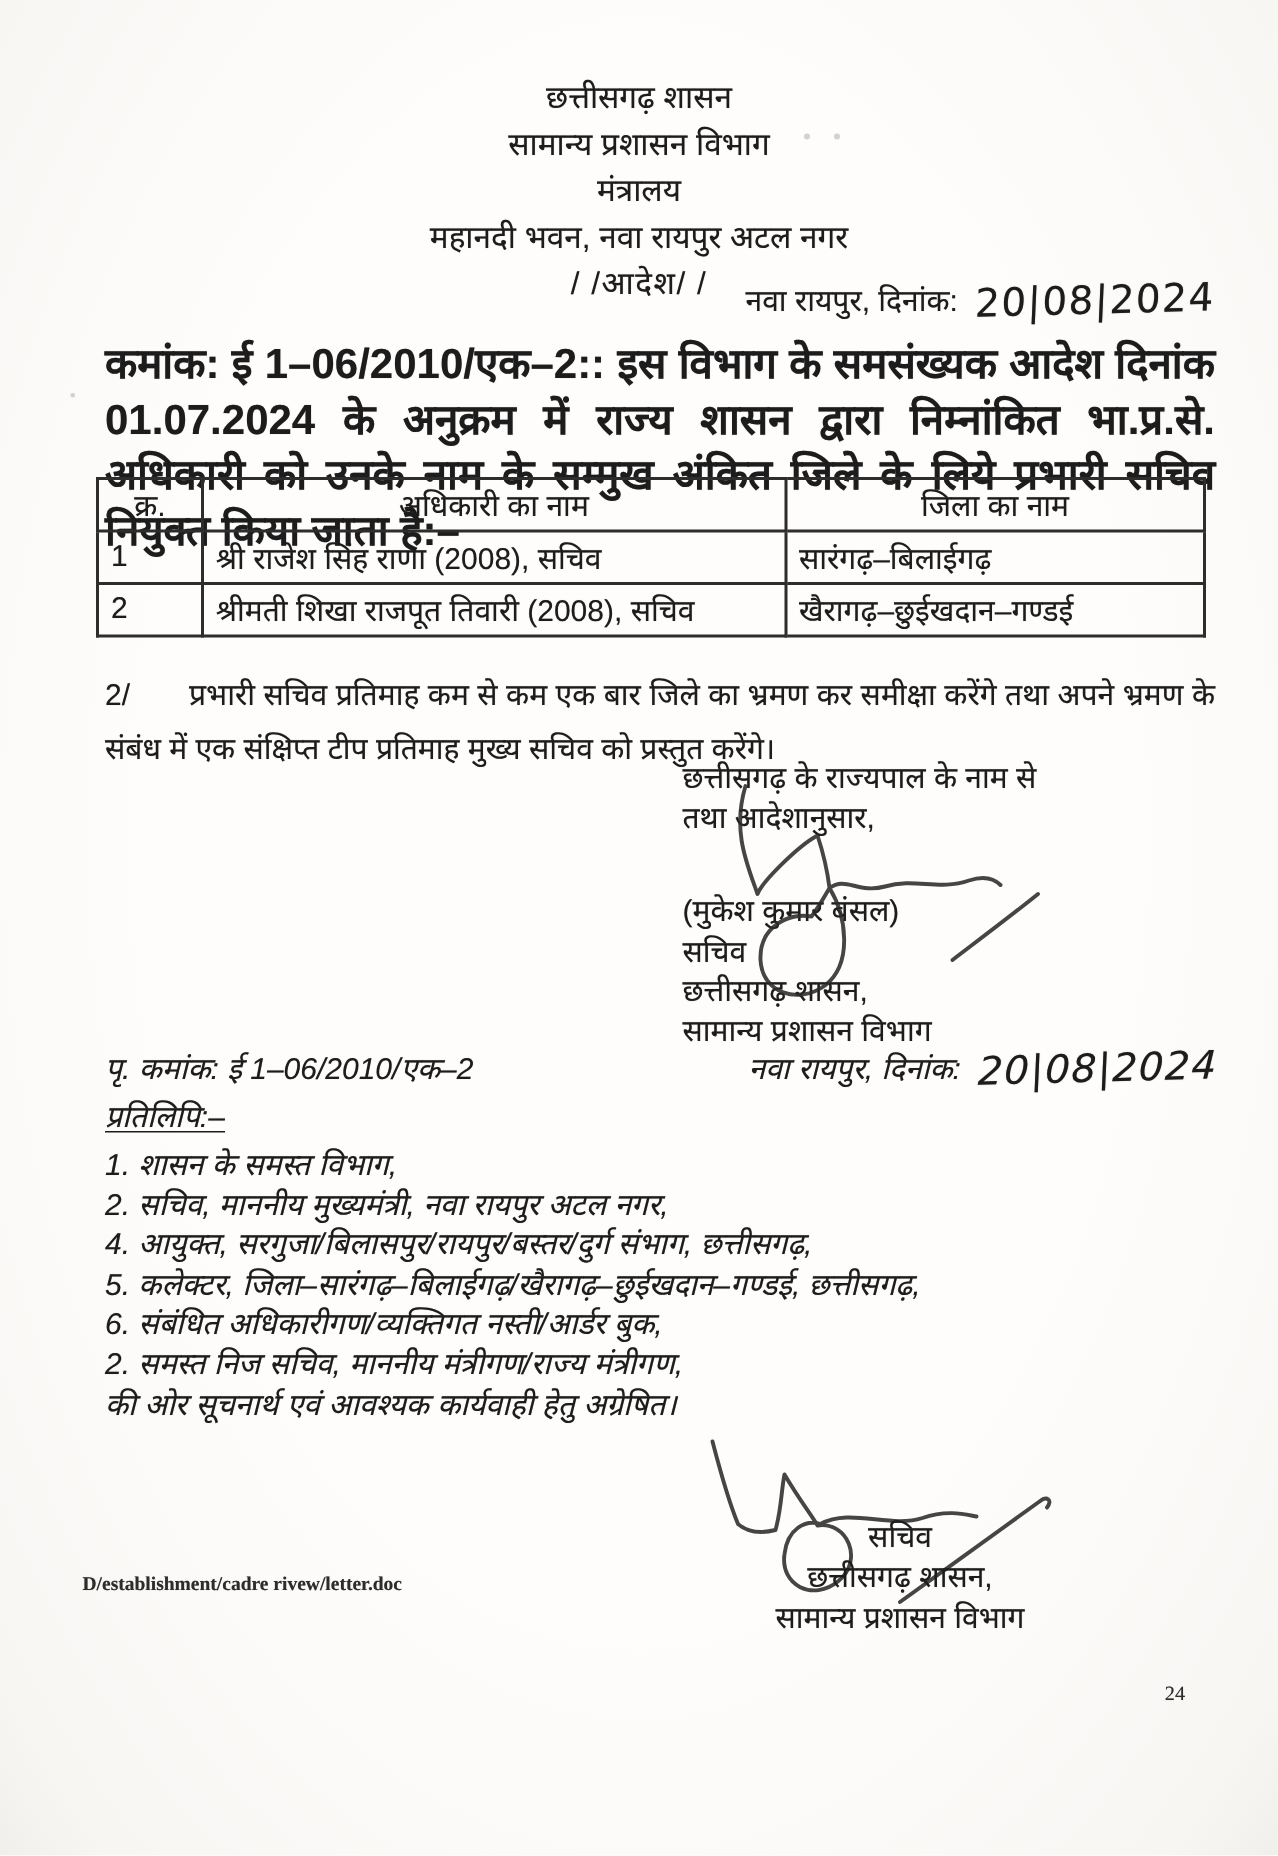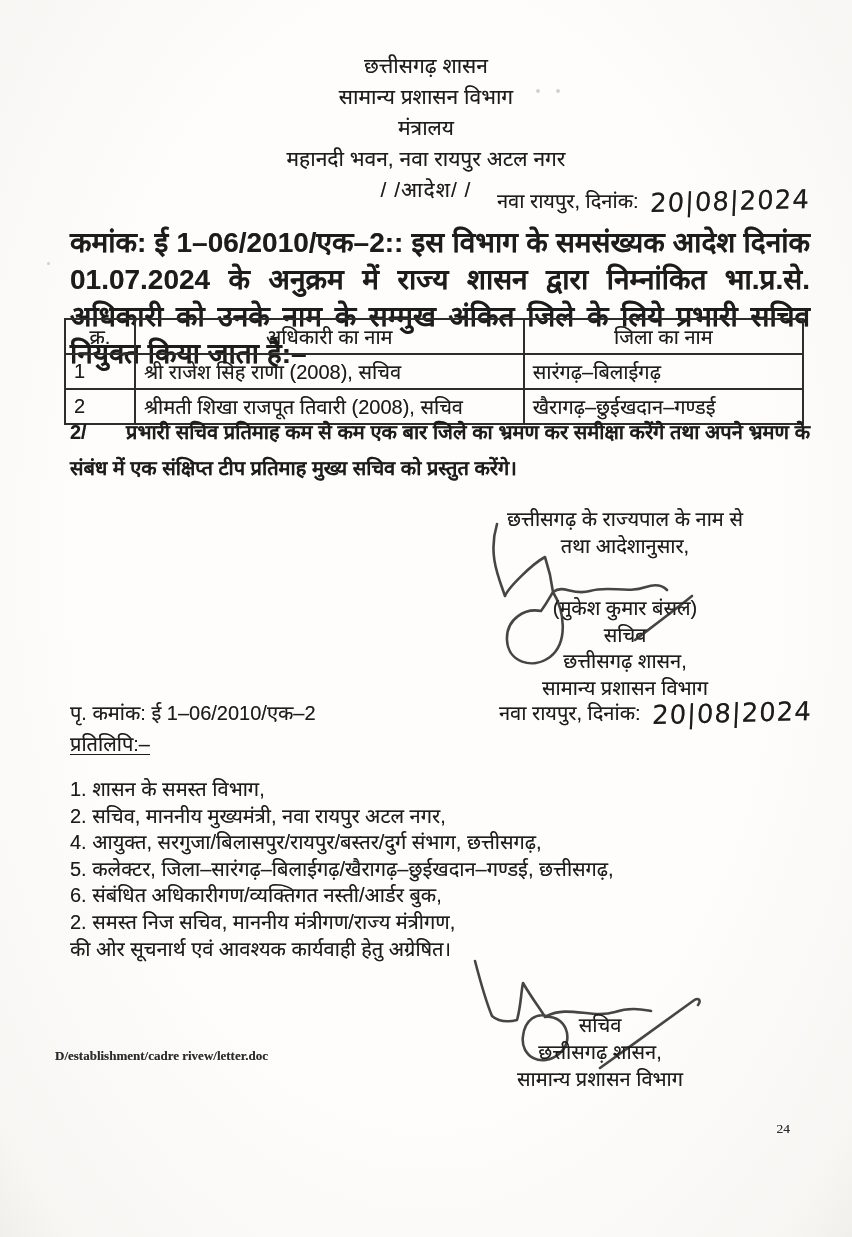--- a/index.html
+++ b/index.html
@@ -68,67 +68,66 @@
   }
   table.officers th { text-align: center; height: 35px; }
   table.officers td { height: 34px; text-align: left; }
   td.c-sno { text-align: left; padding-left: 12px; }
   .col-sno { width: 70px; }
   .col-name { width: 390px; }
   .col-district { width: 280px; }
 
   .para2 {
     position: absolute;
-    top: 414px; left: 70px; width: 740px;
+    top: 446px; left: 70px; width: 740px;
     font-size: 20px;
     line-height: 36px;
     text-align: justify;
-    font-weight: bold;
   }
   .para2 .prefix { display: inline-block; width: 56px; }
 
   .sig-block-1 {
     position: absolute;
     top: 506px; left: 455px; width: 340px;
-    text-align: center;
     font-size: 20px;
     line-height: 26.5px;
   }
   .sig-block-1 .sig-name { margin-top: 36px; }
 
   .sig-svg { position: absolute; pointer-events: none; }
   .sig-svg path {
     fill: none;
     stroke: #2b2b2b;
     stroke-width: 2.6;
     stroke-linecap: round;
     stroke-linejoin: round;
     opacity: 0.88;
   }
 
   .endorsement {
     position: absolute;
     top: 698px; left: 70px; width: 742px;
     font-size: 20px;
+    font-style: italic;
   }
   .ref-row {
     display: flex;
     justify-content: space-between;
     align-items: baseline;
     height: 30px;
     white-space: nowrap;
   }
   .copies-label {
     display: inline-block;
     border-bottom: 1.6px solid #1c1c1c;
     padding-bottom: 1px;
     margin-top: 2px;
     height: 25px;
   }
-  .copies-list { margin-top: 20px; line-height: 26.6px; }
+  .copies-list { margin-top: 7px; line-height: 26.6px; }
 
   .sig-block-2 {
     position: absolute;
     top: 1012px; left: 440px; width: 320px;
     text-align: center;
     font-size: 20px;
     line-height: 27px;
   }
 
   .footer-path {

